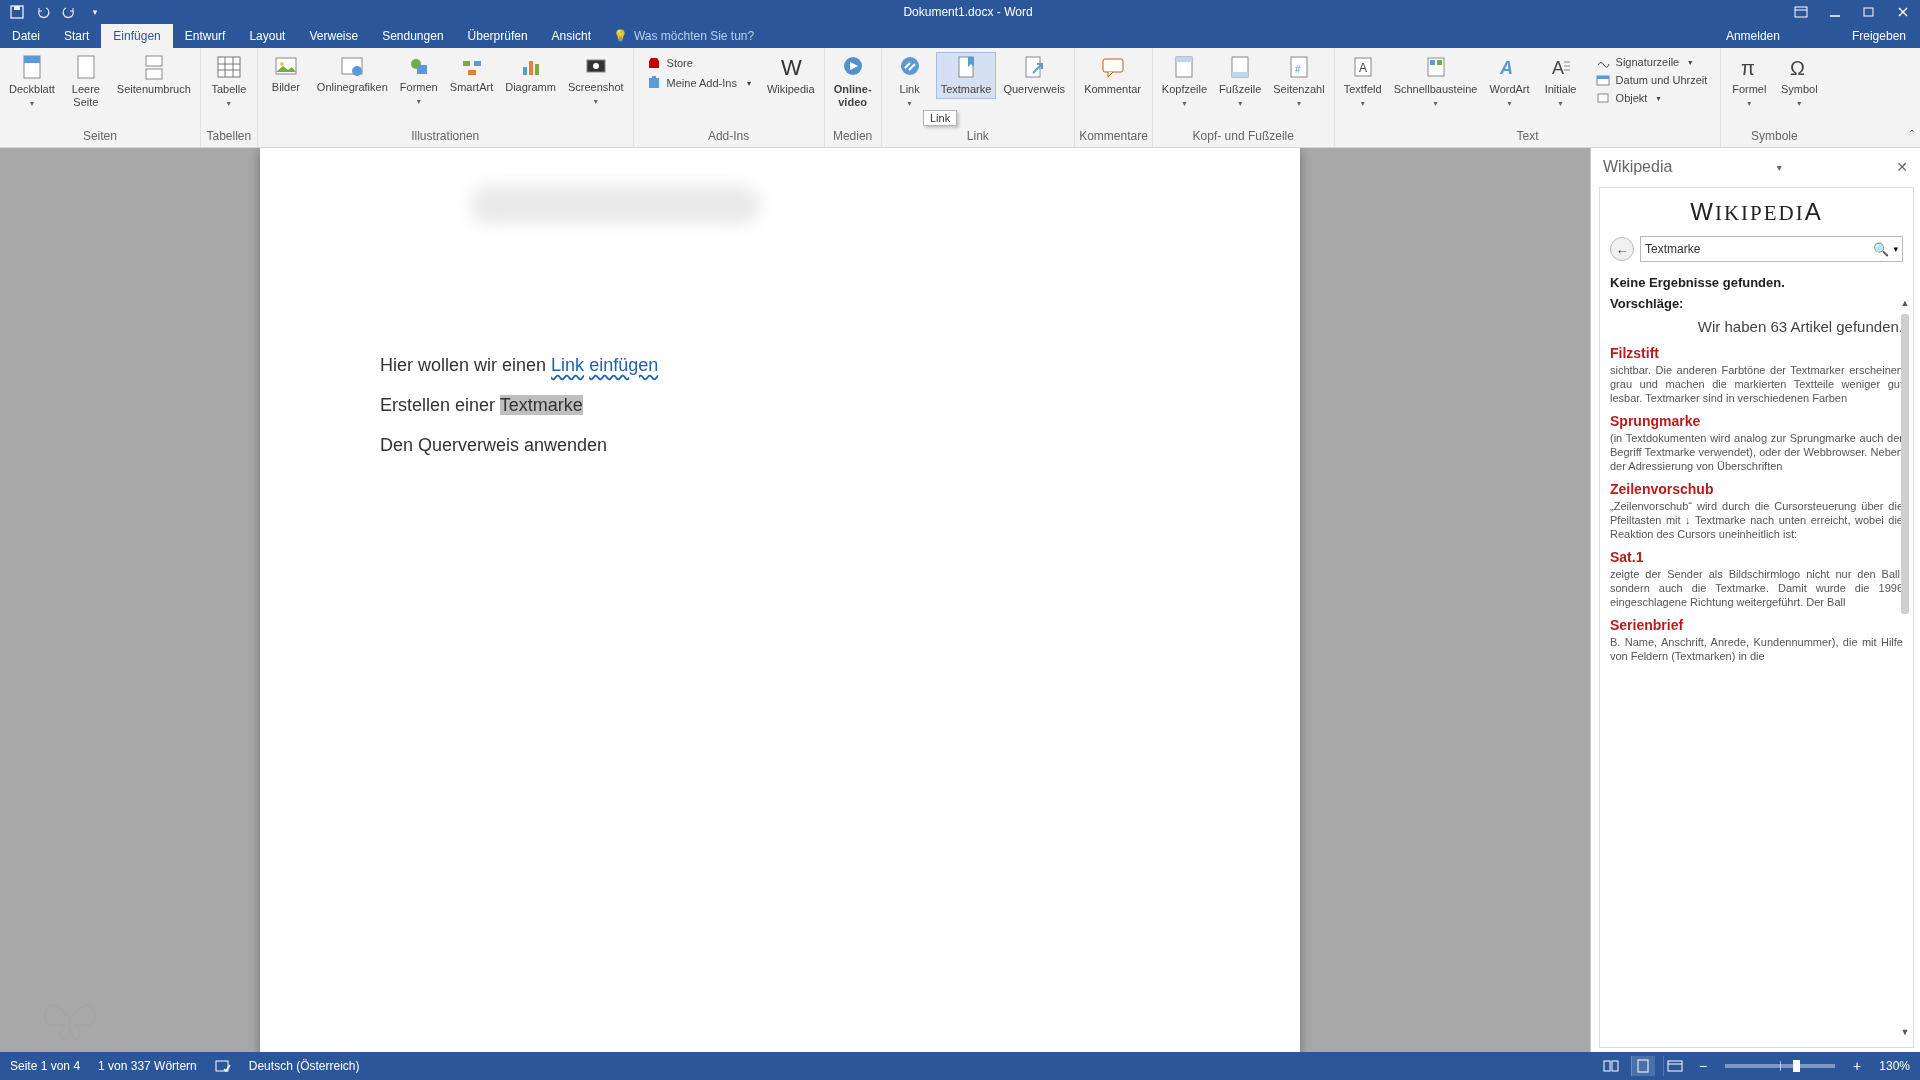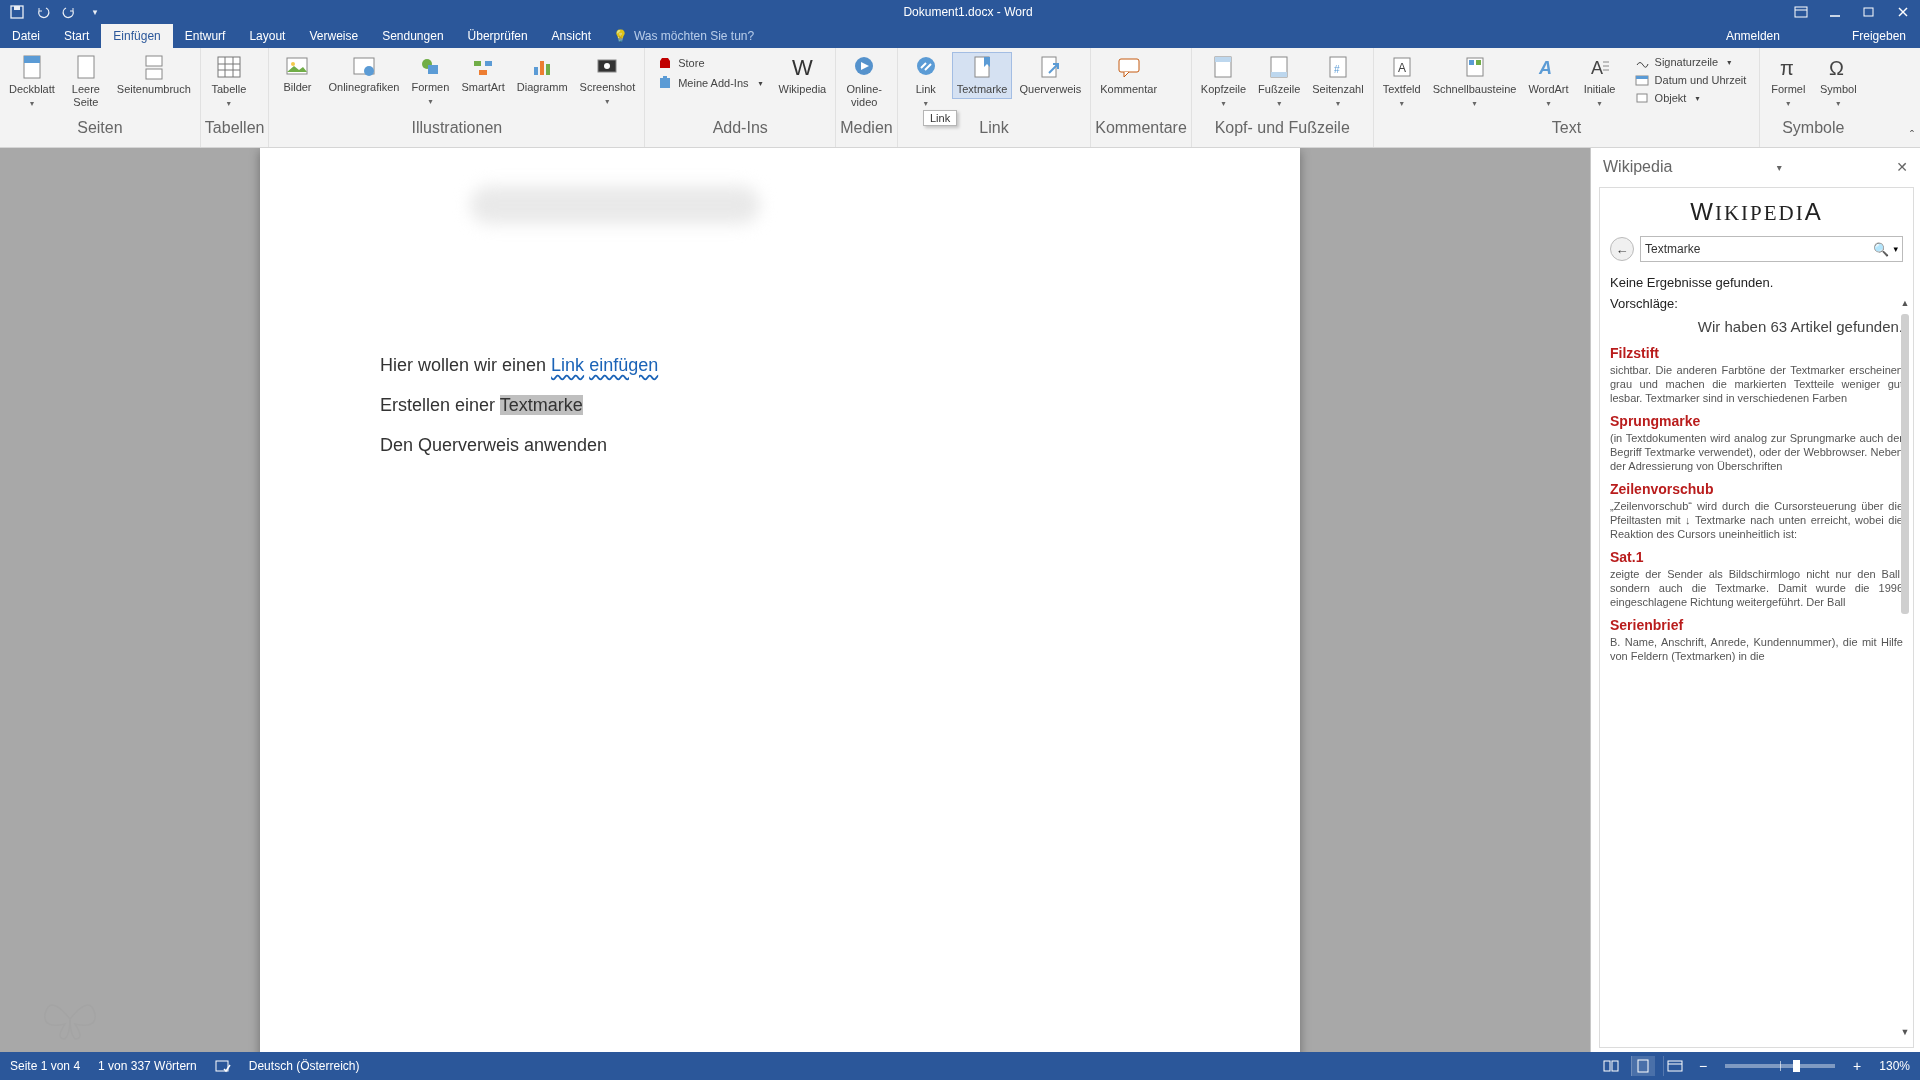--- a/index.html
+++ b/index.html
@@ -20,21 +20,21 @@
     .tellme { display:flex; align-items:center; gap:6px; margin-left:10px; opacity:.85; }
     .tellme input { background:transparent; border:none; color:#cfe0f7; font-size:12px; width:180px; }
     .tellme input::placeholder{ color:#cfe0f7; }
     .tab-right { margin-left:auto; display:flex;gap:44px; }
     .tab-right .tab { padding:0 14px; }
 
     
     .ribbon { height: 100px; background:#f3f3f3; border-bottom:1px solid #d5d5d5; display:flex; position:relative; }
     .group { border-right:1px solid #e1e1e1; display:flex; flex-direction:column; justify-content:space-between; padding:4px 4px 0; }
     .group-items { display:flex; align-items:flex-start; gap:2px; flex:1; }
-    .group-label { text-align:center; font-size:16px; color:#666; padding:2px 0 10px; }
+    .group-label { text-align:center; font-size:12px; color:#666; padding:2px 0 4px; }
     .rbtn { display:flex; flex-direction:column; align-items:center; justify-content:flex-start; padding:2px 4px; min-width:48px; text-align:center; font-size:11px; color:#444; line-height:13px; cursor:pointer; border:1px solid transparent; background:transparent; }
     .rbtn.hover, .rbtn:hover { background:#d5e1f2; border:1px solid #a3bde3; }
     .rbtn svg { margin-bottom:2px; }
     .rbtn .caret { font-size:8px; color:#666; margin-top:1px; }
     .small-stack { display:flex; flex-direction:column; gap:2px; padding:2px; }
     .sbtn { display:flex; align-items:center; gap:6px; font-size:11px; color:#444; padding:1px 6px; cursor:pointer; border:1px solid transparent; white-space:nowrap; }
     .ribbon-collapse { position:absolute; right:6px; bottom:4px; font-size:12px; color:#555; cursor:pointer; }
 
     
     .workspace { position:absolute; top:148px; bottom:28px; left:0; right:0; background:#e6e6e6; display:flex; }
@@ -55,21 +55,21 @@
     .pane-head .pclose { margin-left:auto; font-size:14px; color:#666; cursor:pointer; }
     .pane-head .pdrop { margin-right:10px; cursor:pointer; font-size:10px; color:#666; }
     .pane-body { flex:1; overflow:hidden; position:relative; padding:0 0 0 2px; }
     .wiki-inner { padding:4px 10px; border:1px solid #dcdcdc; margin:4px 6px; height: calc(100% - 8px); overflow:hidden; position:relative;}
     .wiki-logo { text-align:center; font-family: "Times New Roman", serif; letter-spacing:2px; font-size:21px; margin:6px 0 10px; color:#222; }
     .wiki-logo span.big{ font-size:24px; }
     .wiki-search { display:flex; align-items:center; gap:6px; margin-bottom:12px; }
     .wiki-back { width:24px; height:24px; border:1px solid #bbb; border-radius:50%; display:flex; align-items:center; justify-content:center; background:#f0f0f0; cursor:pointer; font-size:13px; color:#333; }
     .wiki-input-wrap { flex:1; display:flex; border:1px solid #bbb; align-items:center; padding:0 4px; height:26px; }
     .wiki-input-wrap input { flex:1; border:none; font-size:12px; outline:none; color:#333; }
-    .wiki-result-head { font-weight:400; font-size:13px; color:#222; line-height:17px; margin:4px 0 2px; }
+    .wiki-result-head { font-weight:700; font-size:13px; color:#222; line-height:17px; margin:4px 0 2px; }
     .wiki-found { font-size:15px; color:#444; margin:6px 0 10px;text-align:right; }
     .wiki-article h4 { font-weight:600; font-size:14px; color:#b91c1c; margin-top:8px; }
     .wiki-article p { font-size:11px; color:#555; line-height:14px; text-align:justify; margin-top:2px; }
     .pane-scroll { position:absolute; right:2px; top:110px; bottom:8px; width:12px; }
     .scroll-up, .scroll-down { position:absolute; width:12px; height:12px; font-size:9px; color:#555; text-align:center; cursor:pointer; }
     .scroll-up{top:0;} .scroll-down{bottom:0;}
     .scroll-thumb { position:absolute; left:2px; top:16px; width:8px; height:300px; background:#cfcfcf; border-radius:3px; }
 
     
     .status { position:absolute; left:0; right:0; bottom:0; height:28px; background:#2b579a; color:#fff; display:flex; align-items:center; font-size:12px; padding:0 10px; }
@@ -283,21 +283,21 @@
     <div class="group-label">Add-Ins</div>
   </div>
 
   <div class="group">
     <div class="group-items">
       <button class="rbtn">
           <svg width="26" height="26">
             <circle cx="13" cy="11" r="9" fill="#5592cc"></circle>
             <path d="M10 7 L18 11 L10 15 Z" fill="#fff"></path>
           </svg>
-          <span style="white-space:pre;">Online-
+          <span style="white-space:pre;font-weight:bold;">Online-
 video</span>
         </button>
     </div>
     <div class="group-label">Medien</div>
   </div>
 
   <div class="group">
     <div class="group-items">
       <button class="rbtn">
           <svg width="26" height="26">

